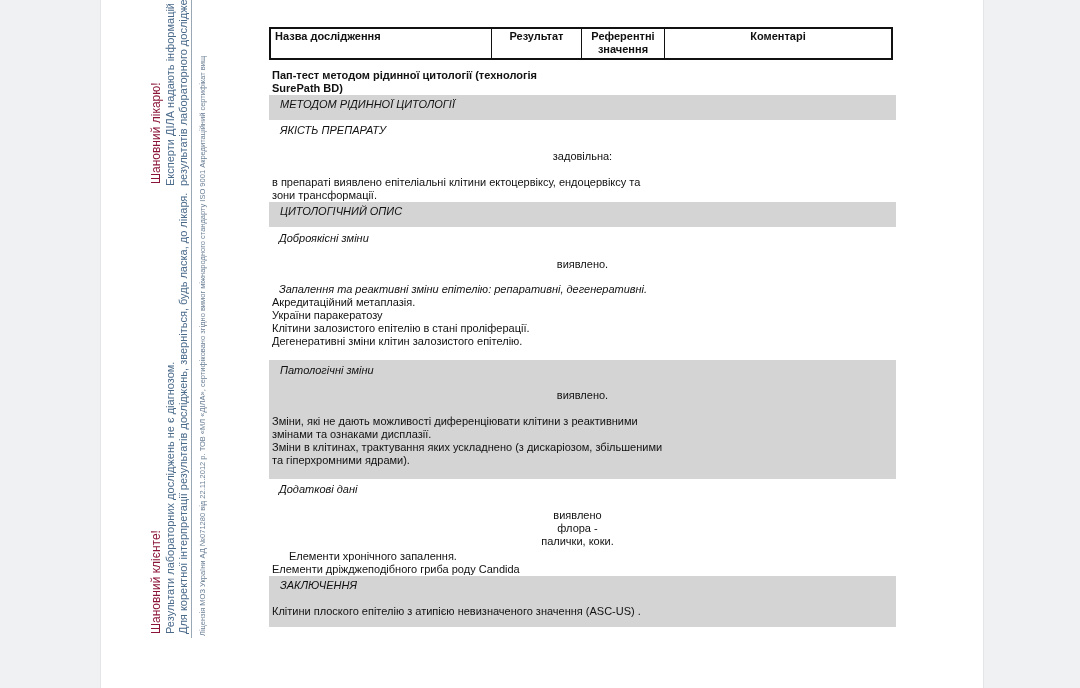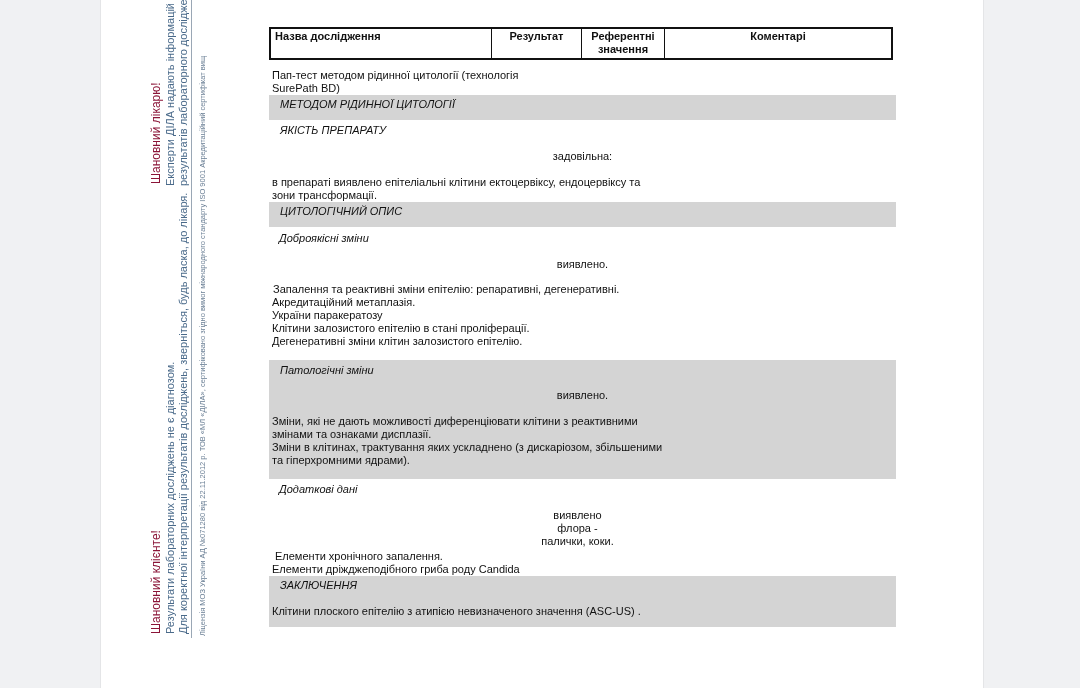--- a/index.html
+++ b/index.html
@@ -35,21 +35,21 @@
       padding: 1px 3px; text-align: center;
     }
     .hdr-cell:last-child { border-right: none; }
     .hdr-cell.c1 { width: 221px; text-align: left; padding-left: 4px; }
     .hdr-cell.c2 { width: 90px; }
     .hdr-cell.c3 { width: 103px; }
     .hdr-cell.c4 { width: 83px; }
     .hdr-cell.c5 { flex: 1; }
 
     .t { position: absolute; font-size: 11px; line-height: 13px; color: #111; white-space: nowrap; }
-    .t.bold { font-weight: normal; }
+    .t.bold { font-weight: bold; }
     .t.it { font-style: italic; }
     .t.center { width: 627px; text-align: center; left: 0; }
     .band { position: absolute; left: 0; width: 627px; background: #d4d4d4; }
   </style>
 </head>
 <body>
 
 <div class="page"></div>
 
 <div>
@@ -83,37 +83,37 @@
   <div class="t it" style="left:11px; top:124px;">ЯКІСТЬ ПРЕПАРАТУ</div>
   <div class="t center" style="top:150px;">задовільна:</div>
   <div class="t" style="left:3px; top:176px;">в препараті виявлено епітеліальні клітини ектоцервіксу, ендоцервіксу та</div>
   <div class="t" style="left:3px; top:189px;">зони трансформації.</div>
 
   <div class="band" style="top:202px; height:25px;"></div>
   <div class="t it" style="left:11px; top:205px;">ЦИТОЛОГІЧНИЙ ОПИС</div>
 
   <div class="t it" style="left:10px; top:232px;">Доброякісні зміни</div>
   <div class="t center" style="top:258px;">виявлено.</div>
-  <div class="t" style="left:4px; top:283px;">Запалення та реактивні зміни епітелію: репаративні, дегенеративні.</div>
+  <div class="t" style="left:10px; top:283px;font-style:italic;">Запалення та реактивні зміни епітелію: репаративні, дегенеративні.</div>
   <div class="t" style="left:3px; top:296px;">Акредитаційний метаплазія.</div>
   <div class="t" style="left:3px; top:309px;">України паракератозу</div>
   <div class="t" style="left:3px; top:322px;">Клітини залозистого епітелію в стані проліферації.</div>
   <div class="t" style="left:3px; top:335px;">Дегенеративні зміни клітин залозистого епітелію.</div>
 
   <div class="band" style="top:360px; height:119px;"></div>
   <div class="t it" style="left:11px; top:364px;">Патологічні зміни</div>
   <div class="t center" style="top:389px;">виявлено.</div>
   <div class="t" style="left:3px; top:415px;">Зміни, які не дають можливості диференціювати клітини з реактивними</div>
   <div class="t" style="left:3px; top:428px;">змінами та ознаками дисплазії.</div>
   <div class="t" style="left:3px; top:441px;">Зміни в клітинах, трактування яких ускладнено (з дискаріозом, збільшеними</div>
   <div class="t" style="left:3px; top:454px;">та гіперхромними ядрами).</div>
 
   <div class="t it" style="left:10px; top:483px;">Додаткові дані</div>
   <div class="t center" style="top:509px; left:-5px;">виявлено</div>
   <div class="t center" style="top:522px; left:-5px;">флора -</div>
   <div class="t center" style="top:535px; left:-5px;">палички, коки.</div>
-  <div class="t" style="left:6px; top:550px;">Елементи хронічного запалення.</div>
+  <div class="t" style="left:20px; top:550px;">Елементи хронічного запалення.</div>
   <div class="t" style="left:3px; top:563px;">Елементи дріжджеподібного гриба роду Candida</div>
 
   <div class="band" style="top:576px; height:51px;"></div>
   <div class="t it" style="left:11px; top:579px;">ЗАКЛЮЧЕННЯ</div>
   <div class="t" style="left:3px; top:605px;">Клітини плоского епітелію з атипією невизначеного значення  (ASC-US) .</div>
 </div>
 
 </body></html>

